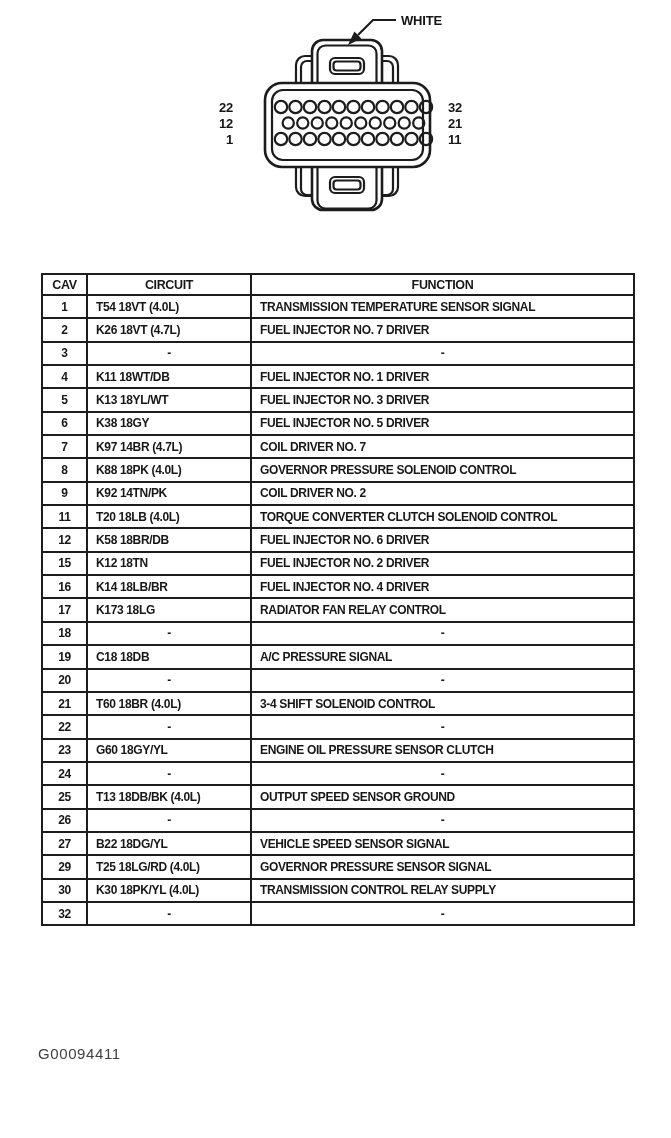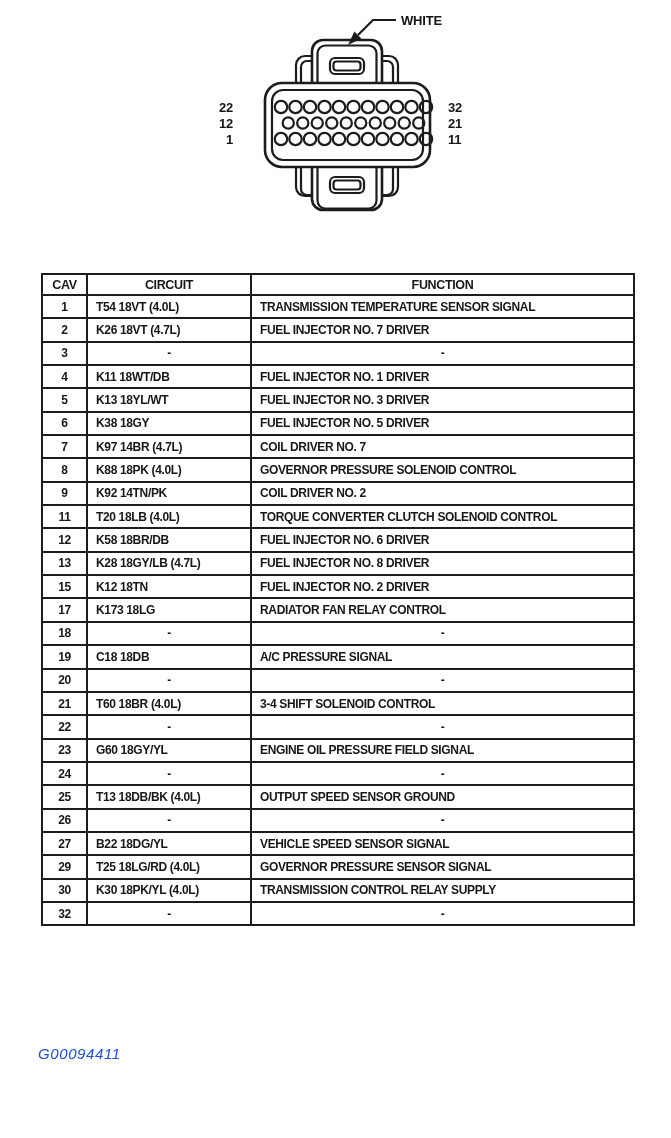--- a/index.html
+++ b/index.html
@@ -26,21 +26,21 @@
   }
   table.pinout th{height:19px;text-align:center;padding:0;font-size:12.5px;}
   table.pinout td{height:21.35px;}
   table.pinout .col-cav{width:45px;}
   table.pinout .col-circuit{width:164px;}
   table.pinout .col-function{width:383px;}
   table.pinout td.c{text-align:center;padding:0;}
   
   .footer-code{
     position:absolute;left:38px;top:1045px;
-    font-size:15px;font-weight:normal;letter-spacing:0.6px;color:#1d4ed8;font-style:italic;
+    font-size:15px;font-weight:normal;letter-spacing:0.6px;color:#404040;
   }
 </style>
 </head>
 <body>
 
 <svg class="diagram" viewBox="0 0 671 220" xmlns="http://www.w3.org/2000/svg">
 
   <g>
     <rect class="ln fw" x="296" y="56" width="102" height="40" rx="9"></rect>
     <rect class="ln" x="301" y="61" width="92" height="35" rx="6"></rect>
@@ -185,30 +185,30 @@
           <td class="c">11</td>
           <td>T20 18LB (4.0L)</td>
           <td>TORQUE CONVERTER CLUTCH SOLENOID CONTROL</td>
         </tr>
         <tr>
           <td class="c">12</td>
           <td>K58 18BR/DB</td>
           <td>FUEL INJECTOR NO. 6 DRIVER</td>
         </tr>
         <tr>
-          <td class="c">13</td>
-          <td>K28 18GY/LB (4.7L)</td>
-          <td>FUEL INJECTOR NO. 8 DRIVER</td>
-        </tr>
-        <tr>
           <td class="c">15</td>
           <td>K12 18TN</td>
           <td>FUEL INJECTOR NO. 2 DRIVER</td>
         </tr>
         <tr>
+          <td class="c">16</td>
+          <td>K14 18LB/BR</td>
+          <td>FUEL INJECTOR NO. 4 DRIVER</td>
+        </tr>
+        <tr>
           <td class="c">17</td>
           <td>K173 18LG</td>
           <td>RADIATOR FAN RELAY CONTROL</td>
         </tr>
         <tr>
           <td class="c">18</td>
           <td class="c">-</td>
           <td class="c">-</td>
         </tr>
         <tr>
@@ -227,21 +227,21 @@
           <td>3-4 SHIFT SOLENOID CONTROL</td>
         </tr>
         <tr>
           <td class="c">22</td>
           <td class="c">-</td>
           <td class="c">-</td>
         </tr>
         <tr>
           <td class="c">23</td>
           <td>G60 18GY/YL</td>
-          <td>ENGINE OIL PRESSURE FIELD SIGNAL</td>
+          <td>ENGINE OIL PRESSURE SENSOR CLUTCH</td>
         </tr>
         <tr>
           <td class="c">24</td>
           <td class="c">-</td>
           <td class="c">-</td>
         </tr>
         <tr>
           <td class="c">25</td>
           <td>T13 18DB/BK (4.0L)</td>
           <td>OUTPUT SPEED SENSOR GROUND</td>

